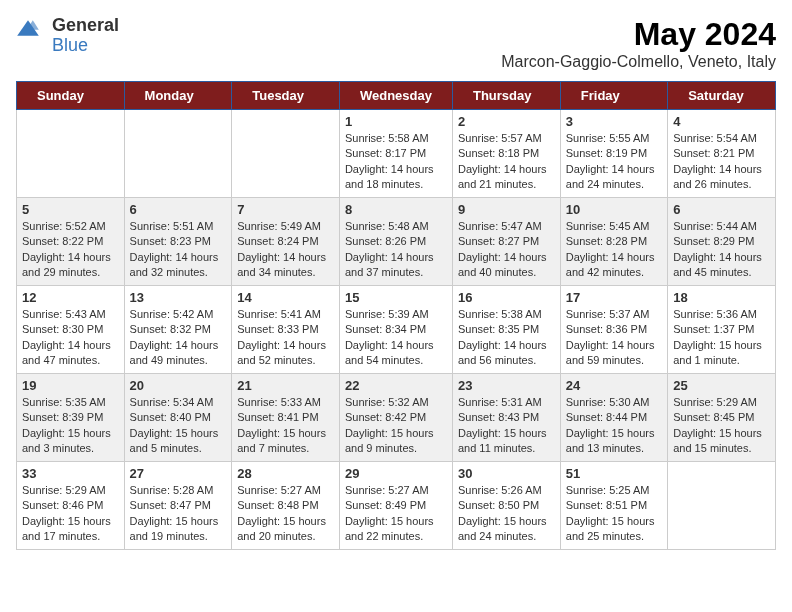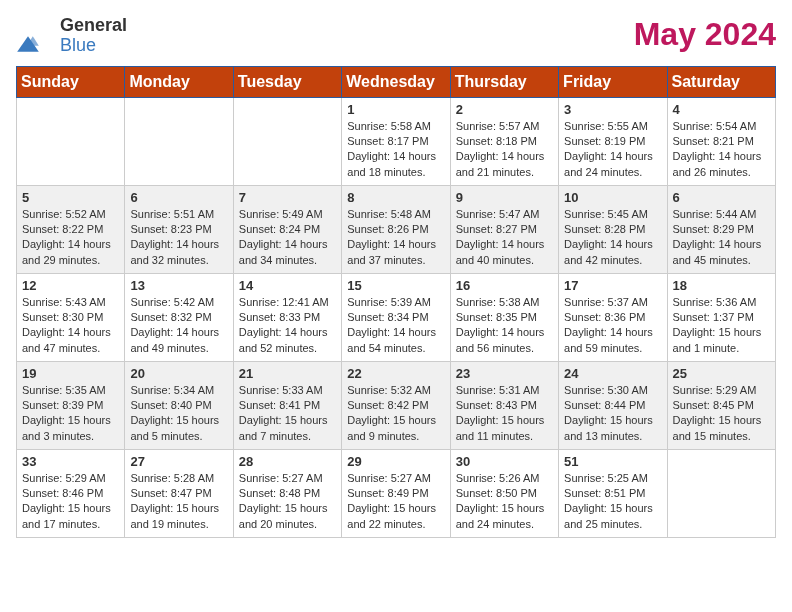--- a/index.html
+++ b/index.html
@@ -11,22 +11,22 @@
       padding: 16px;
     }
     .header {
       display: flex;
       justify-content: space-between;
       align-items: flex-start;
       margin-bottom: 10px;
     }
     .logo {
       display: flex;
-      align-items: flex-end;
-      gap: 20px;
+      align-items: flex-start;
+      gap: 12px;
     }
     .logo-text {
       display: flex;
       flex-direction: column;
       line-height: 1.1;
     }
     .logo-general {
       font-size: 18px;
       font-weight: bold;
       color: #333;
@@ -39,37 +39,37 @@
     .logo-icon {
       width: 24px;
       height: 24px;
     }
     .title-block {
       text-align: right;
     }
     .month-title {
       font-size: 32px;
       font-weight: bold;
-      color: #be185d;
+      color: #000000;
     }
     .location {
       font-size: 16px;
       color: #333;
     }
     .calendar {
       width: 100%;
       border-collapse: collapse;
       border: 1px solid #ccc;
     }
     .calendar th {
-      background: #c2410c;
+      background: #7f1d1d;
       color: #fff;
-      font-size: 16px;
+      font-size: 13px;
       font-weight: bold;
-      padding: 6px 4px;
+      padding: 6px 20px;
       text-align: left;
       border: 1px solid #2a5a9f;
     }
     .calendar td {
       vertical-align: top;
       border: 1px solid #ccc;
       padding: 4px 5px;
       width: 108px;
       height: 88px;
       background: #fff;
@@ -99,20 +99,21 @@
       <polygon points="20,2 38,28 2,28" fill="#3a7abf"></polygon>
       <polygon points="28,2 38,18 18,18" fill="#3a7abf" opacity="0.6"></polygon>
     </svg>
     <div class="logo-text">
       <span class="logo-general">General</span>
       <span class="logo-blue">Blue</span>
     </div>
   </div>
   <div class="title-block">
     <div class="month-title">May 2024</div>
+    <div class="location">Marcon-Gaggio-Colmello, Veneto, Italy</div>
   </div>
 </div>
 
 <table class="calendar">
   <thead>
     <tr>
     <th>Sunday</th>
         <th>Monday</th>
         <th>Tuesday</th>
         <th>Wednesday</th>
@@ -216,21 +217,21 @@
         </td>
         <td>
           <div class="day-number">13</div>
           <div class="day-info">Sunrise: 5:42 AM
 Sunset: 8:32 PM
 Daylight: 14 hours
 and 49 minutes.</div>
         </td>
         <td>
           <div class="day-number">14</div>
-          <div class="day-info">Sunrise: 12:41 AM
+          <div class="day-info">Sunrise: 5:41 AM
 Sunset: 8:33 PM
 Daylight: 14 hours
 and 52 minutes.</div>
         </td>
         <td>
           <div class="day-number">15</div>
           <div class="day-info">Sunrise: 5:39 AM
 Sunset: 8:34 PM
 Daylight: 14 hours
 and 54 minutes.</div>

